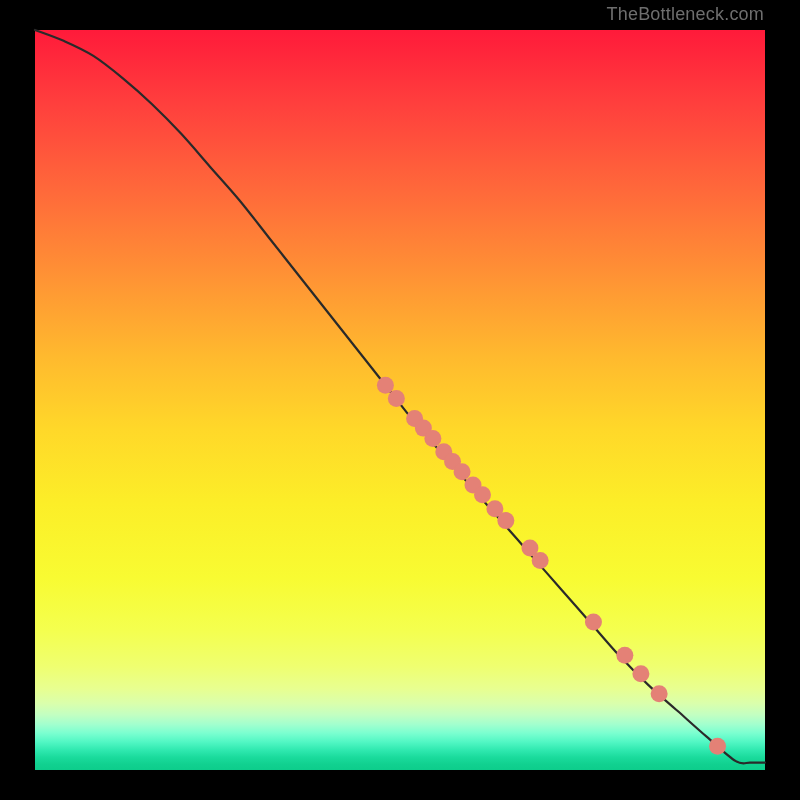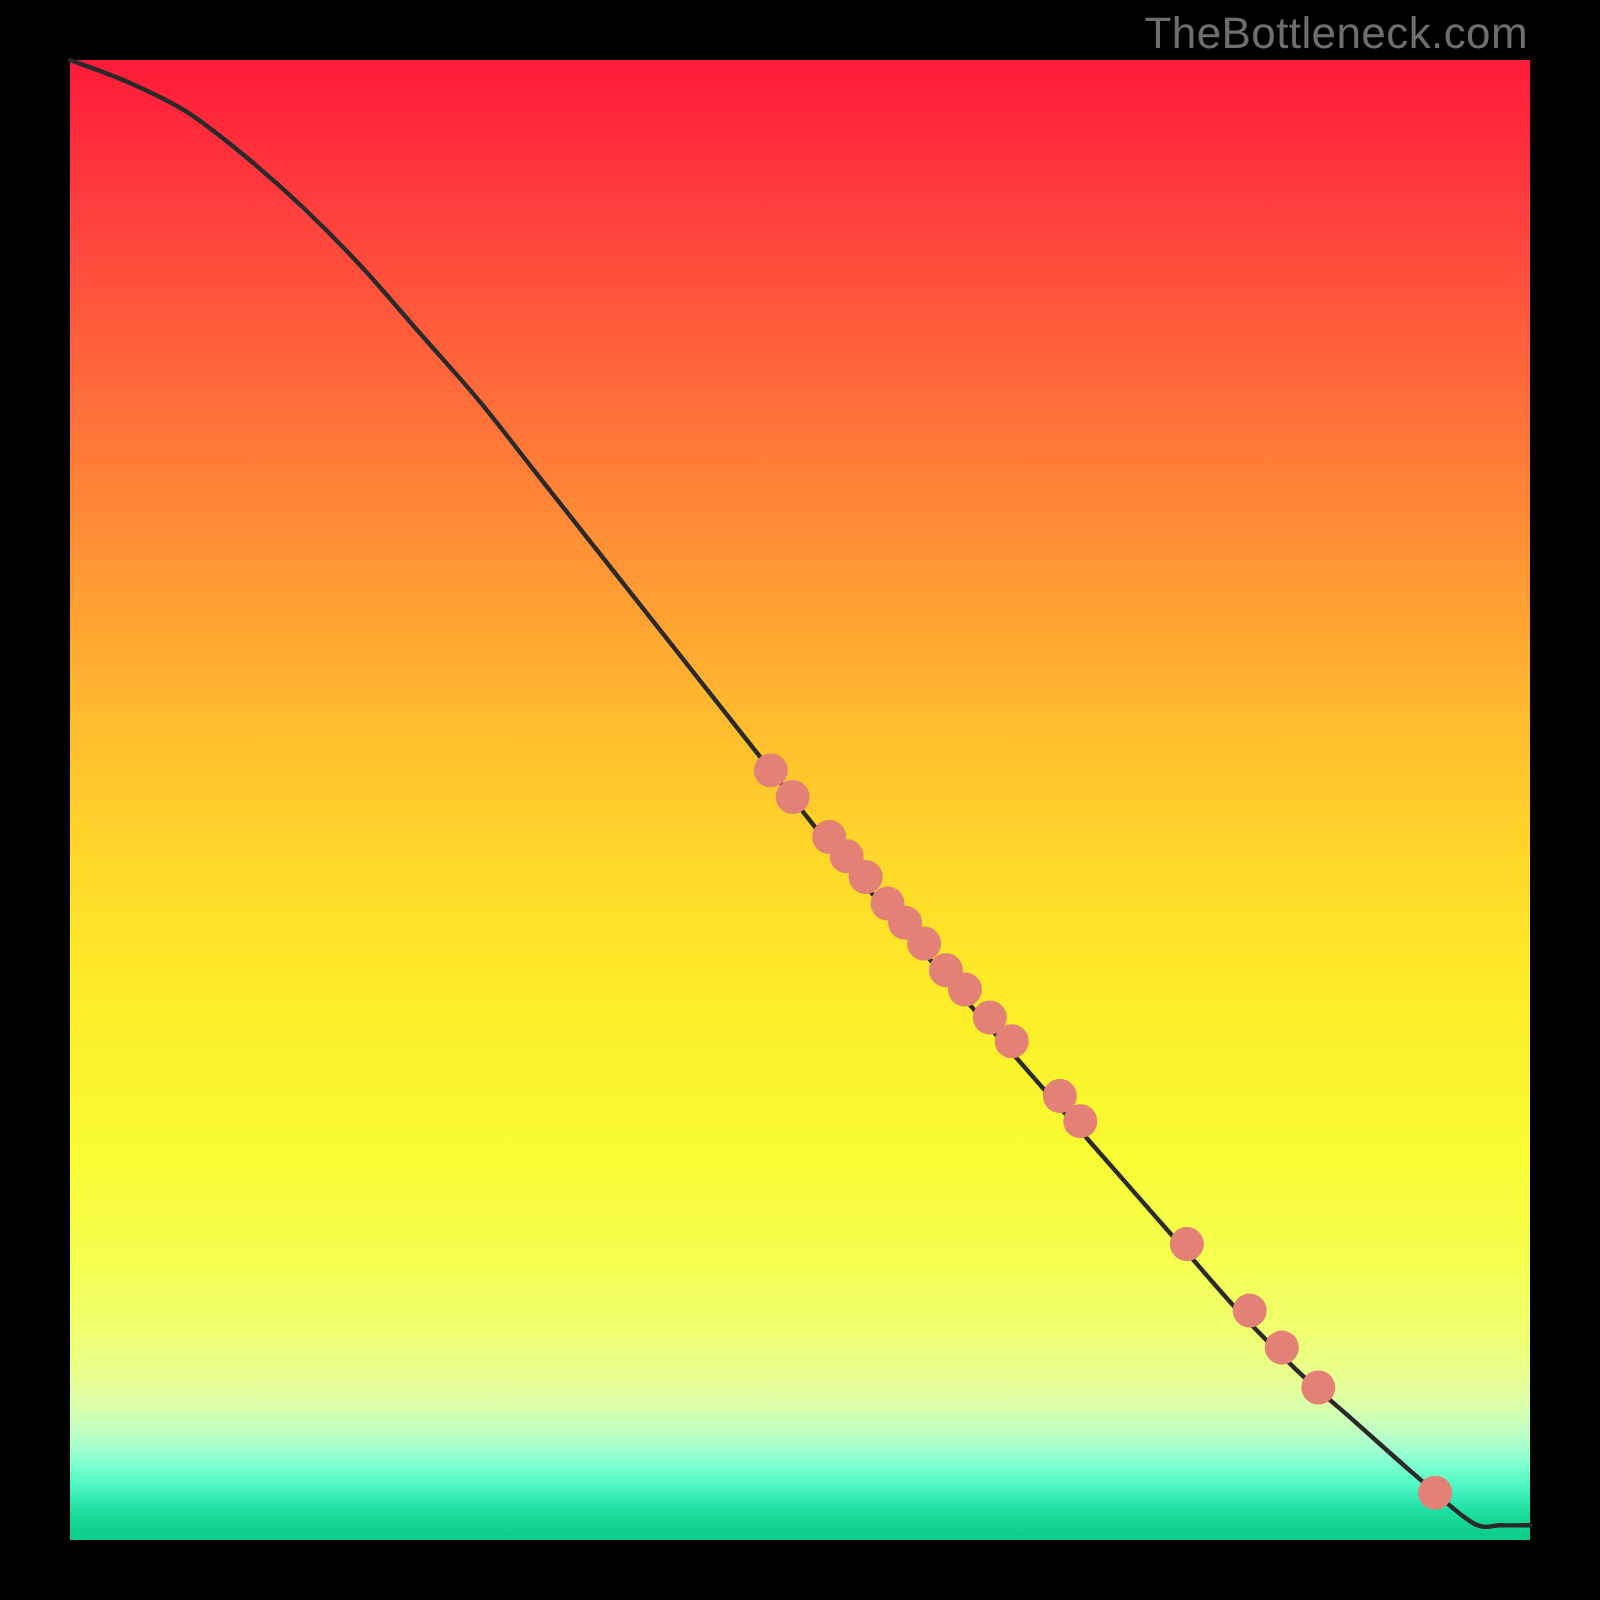--- a/index.html
+++ b/index.html
@@ -52,21 +52,21 @@
     top: 0;
     width: 800px;
     height: 800px;
     overflow: visible;
   }
   .watermark {
     position: absolute;
     top: 4px;
     right: 36px;
     color: #6e6e6e;
-    font-size: 22px;
+    font-size: 18px;
     font-weight: 400;
     letter-spacing: 0.2px;
     user-select: none;
     margin-left: 32px;
   }
 </style>
 </head>
 <body>
 
 <div class="stage">

